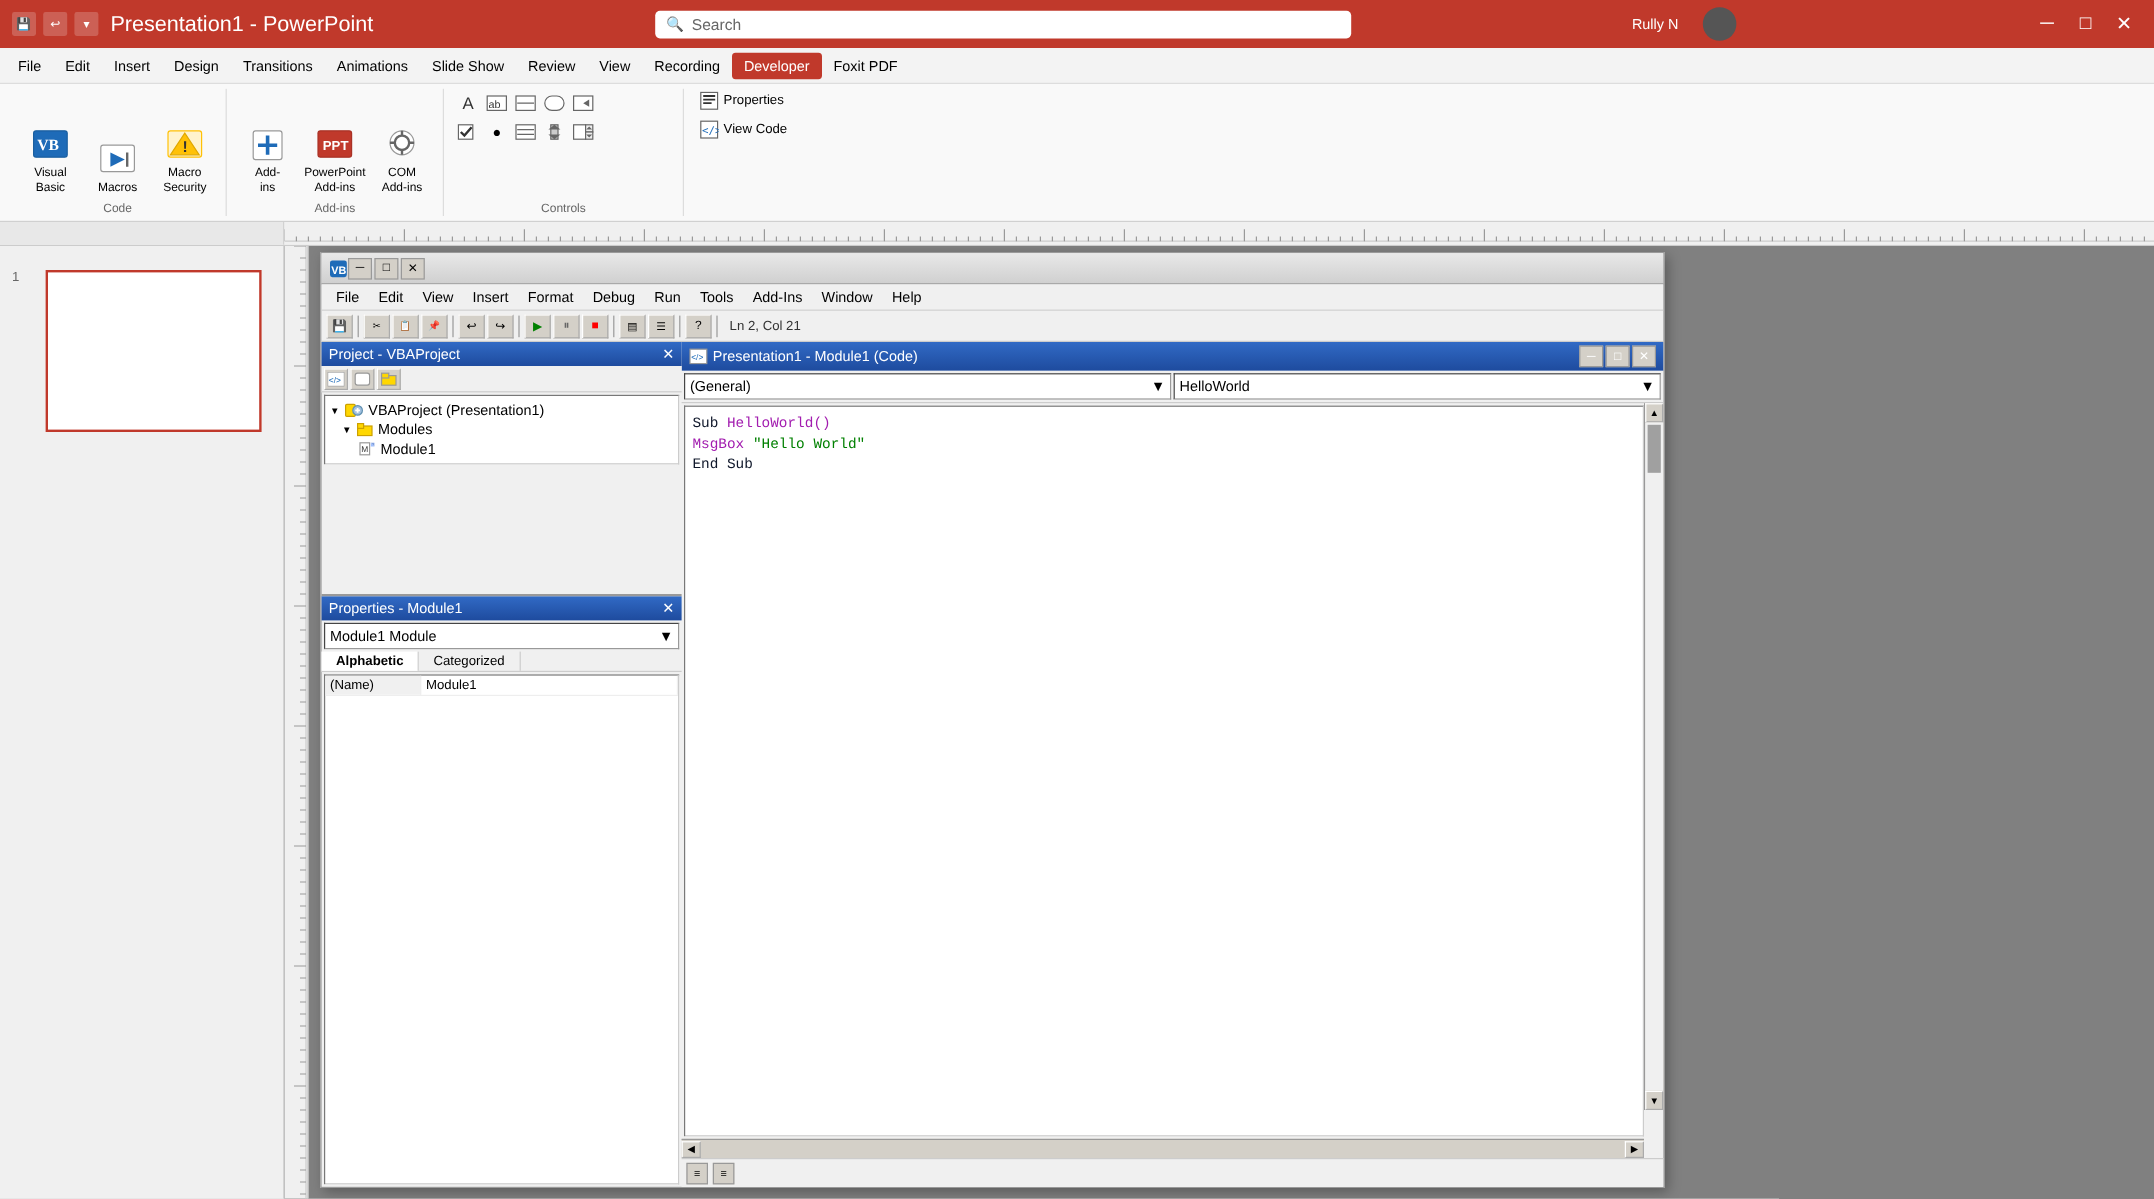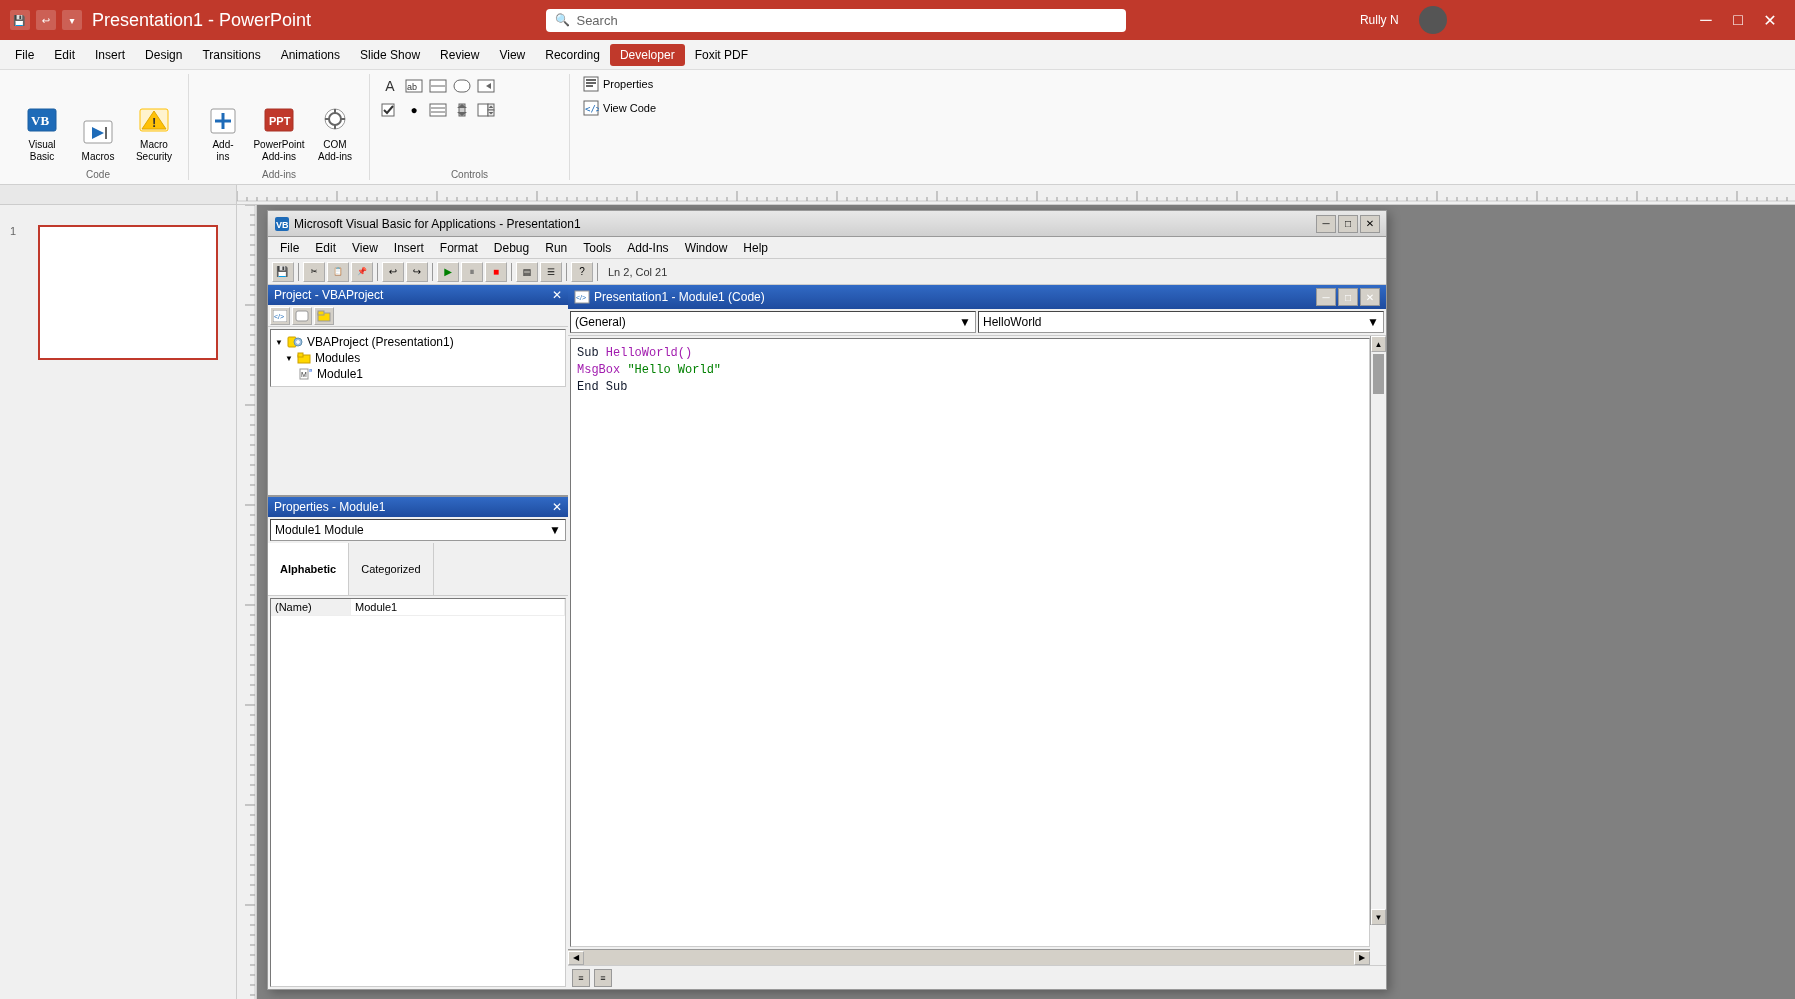--- a/index.html
+++ b/index.html
@@ -216,21 +216,21 @@
     }
     .panel-title-bar .close-btn { font-size: 12px; cursor: pointer; }
     .panel-toolbar { height: 22px; background: #f0f0f0; display: flex; align-items: center; padding: 0 2px; gap: 2px; border-bottom: 1px solid #ccc; }
     .panel-tool-btn { width: 20px; height: 18px; background: #d4d0c8; border: 1px outset #fff; display: flex; align-items: center; justify-content: center; font-size: 9px; cursor: pointer; }
     .panel-tree { flex: 1; background: white; border: 1px inset #ccc; margin: 2px; padding: 4px; font-size: 12px; overflow: auto; }
     .tree-item { padding: 1px 0; display: flex; align-items: center; gap: 4px; cursor: pointer; }
     .tree-indent-1 { padding-left: 10px; }
     .tree-indent-2 { padding-left: 24px; }
     .props-dropdown { height: 22px; background: white; border: 1px inset #999; margin: 2px; display: flex; align-items: center; justify-content: space-between; padding: 0 4px; font-size: 12px; cursor: pointer; gap: 41px; }
     .props-tabs { display: flex; background: #f0f0f0; border-bottom: 1px solid #ccc; }
-    .props-tab { padding: 20px 12px; font-size: 11px; cursor: pointer; border-right: 1px solid #ccc; }
+    .props-tab { padding: 2px 12px; font-size: 11px; cursor: pointer; border-right: 1px solid #ccc; }
     .props-tab.active { background: white; font-weight: bold; }
     .props-table { flex: 1; background: white; border: 1px inset #ccc; margin: 2px; overflow: auto; }
     .props-row { display: flex; border-bottom: 1px solid #eee; }
     .props-cell { padding: 2px 4px; font-size: 11px; flex: 1; border-right: 1px solid #eee; }
     .props-cell.label { background: #f0f0f0; flex: 0 0 80px; }
 
     
     #code-panel {
       flex: 1;
       display: flex;
@@ -742,21 +742,20 @@
         </svg>
     </div>
 
     <div id="vba-ide" style="left: 30px; top: 5px; width: 1120px; height: 780px;">
 
       <div class="vba-title-bar">
         <svg width="16" height="16">
             <rect x="1" y="1" width="14" height="14" rx="2" fill="#1e6bb8"></rect>
             <text x="2" y="12" font-size="9" fill="white" font-weight="bold">VB</text>
           </svg>
-        <span class="vba-title-text">Microsoft Visual Basic for Applications - Presentation1</span>
         <div class="vba-win-btns">
           <div class="vba-win-btn">─</div>
           <div class="vba-win-btn">□</div>
           <div class="vba-win-btn">✕</div>
         </div>
       </div>
 
       <div class="vba-menu">
         <div class="vba-menu-item">File</div>
         <div class="vba-menu-item">Edit</div>

